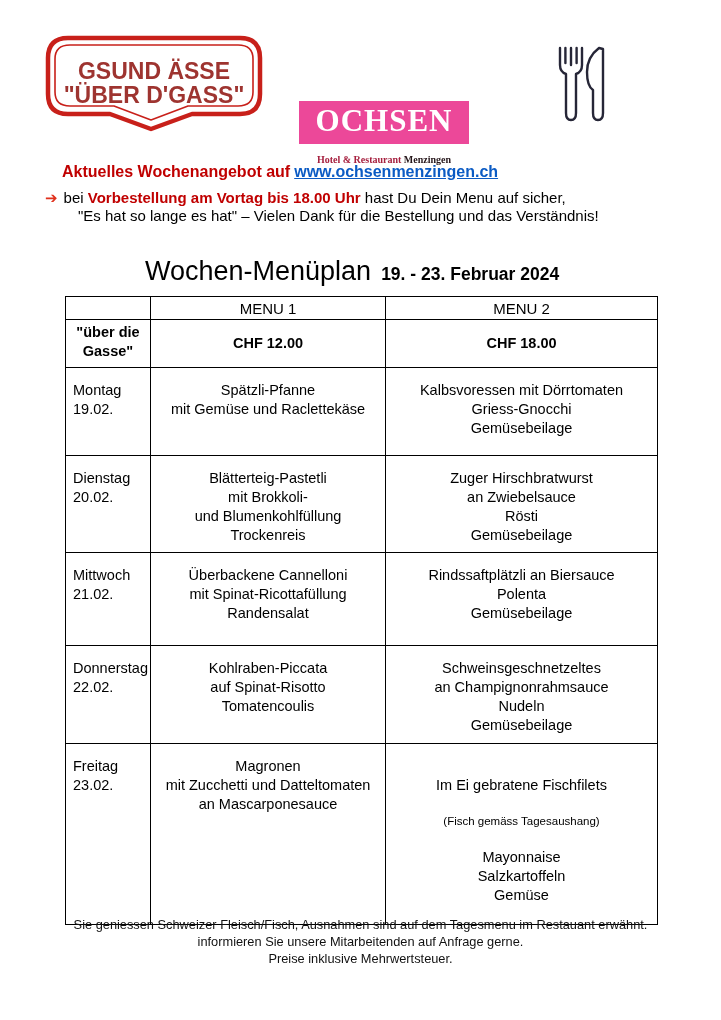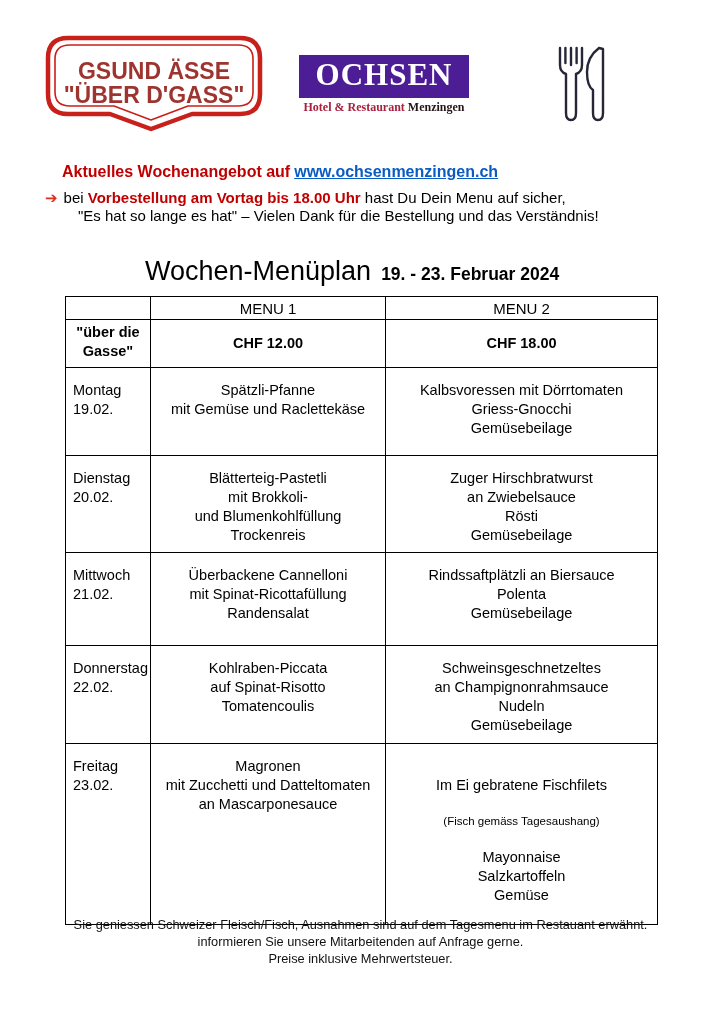--- a/index.html
+++ b/index.html
@@ -11,28 +11,28 @@
     background: #ffffff;
     font-family: "Liberation Sans", sans-serif;
     color: #000;
     overflow: hidden;
   }
 
   
   .bubble-logo { position:absolute; left:44px; top:34px; }
   .ochsen { position:absolute; left:299px; top:55px; width:170px; text-align:center; }
   .ochsen-box {
-    background:#4c1d95; color:#fff;
+    background:#ec4899; color:#fff;
     font-family:"Liberation Serif", serif;
     font-size:31px; font-weight:600; letter-spacing:1px;
-    padding:3px 10px 6px 10px; line-height:34px;
+    padding:3px 10px 6px 10px; line-height:34px;margin-top:46px;
   }
   .ochsen-sub {
     font-family:"Liberation Serif", serif;
-    font-size:12px; font-weight:700; margin-top:2px; white-space:nowrap;
+    font-size:10px; font-weight:700; margin-top:10px; white-space:nowrap;
   }
   .ochsen-sub .red { color:#a6203f; }
   .ochsen-sub .dark { color:#241519; }
   .cutlery { position:absolute; left:552px; top:44px; }
 
   
   .t-line { position:absolute; white-space:nowrap; }
   .hours   { left:62px; top:141px; font-size:15.5px; }
   .promo   { left:62px; top:163px; font-size:16px; font-weight:700; color:#c00000; }
   .promo a { color:#0b5bc4; text-decoration:underline; margin-left:4px; }

